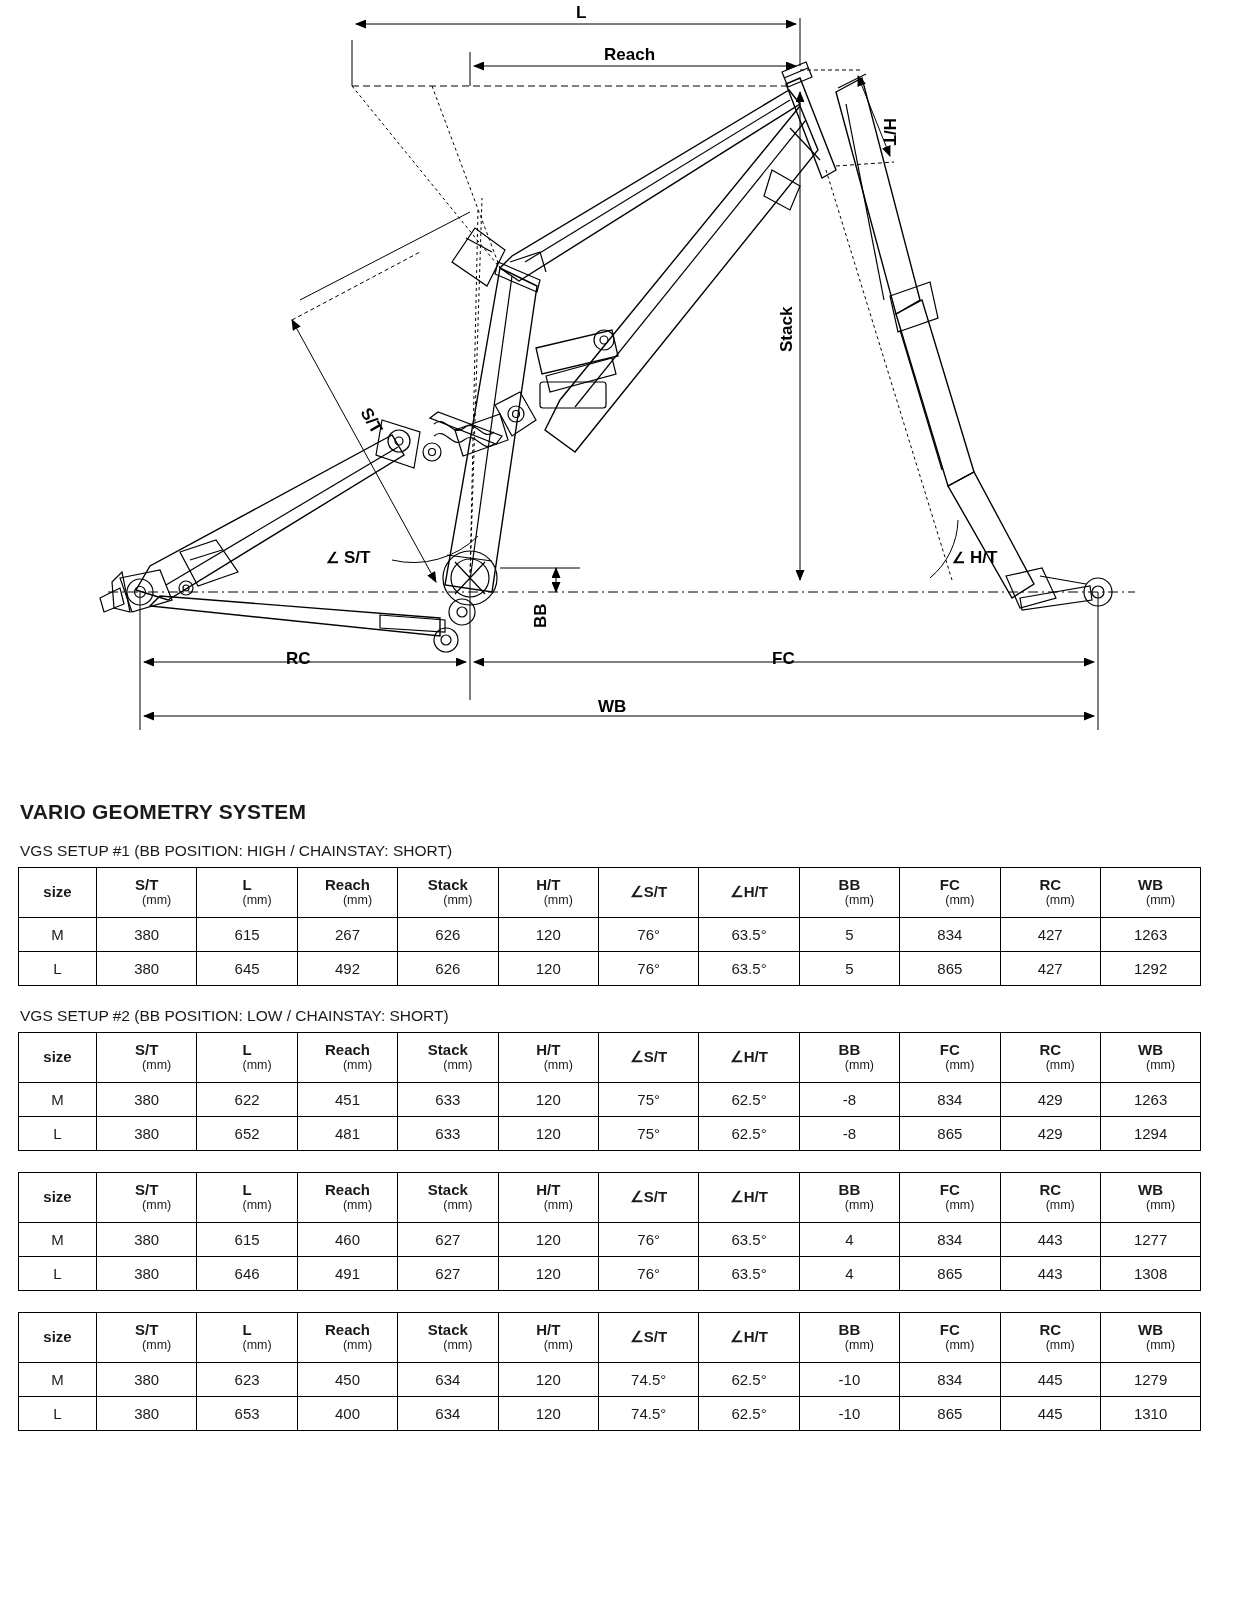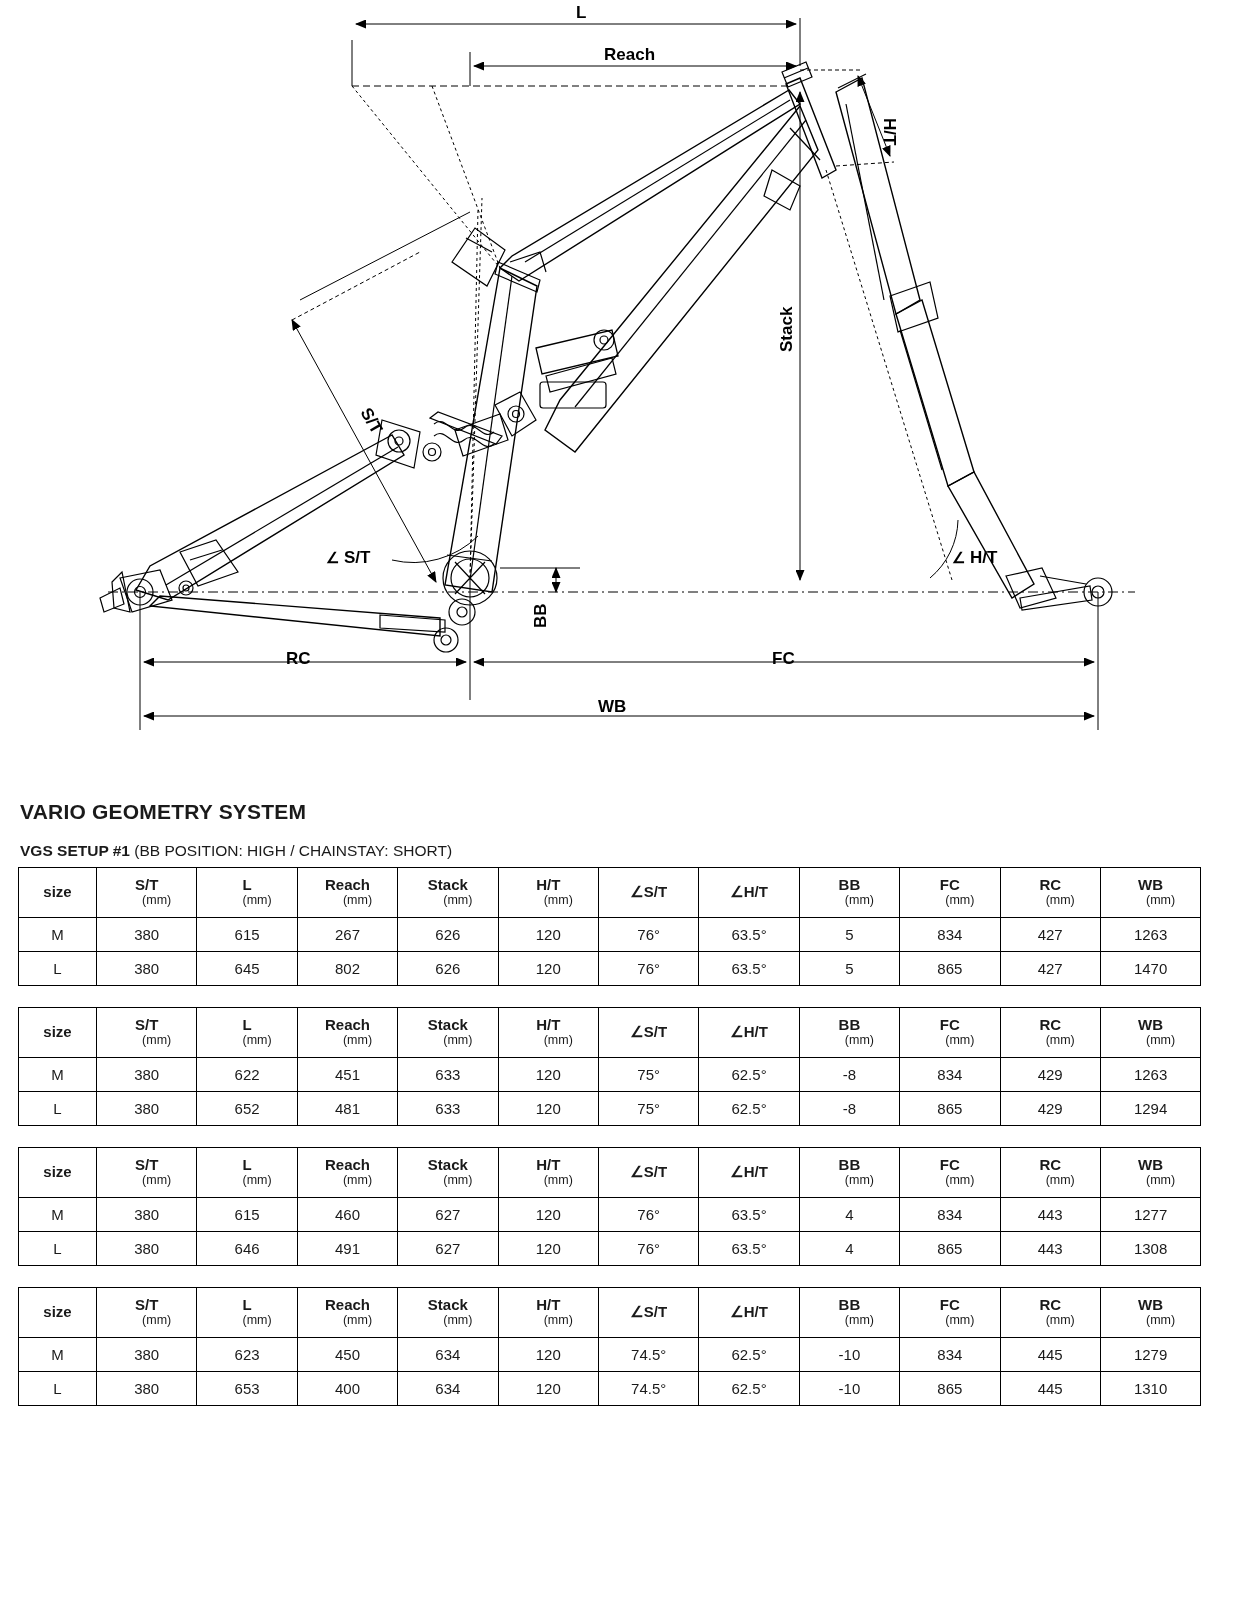--- a/index.html
+++ b/index.html
@@ -34,21 +34,21 @@
     font-size: 21px;
     font-weight: bold;
     letter-spacing: .2px;
     margin: 22px 0 18px 2px;
   }
   .setup-title {
     font-size: 15.5px;
     margin: 0 0 7px 2px;
     font-weight: normal;
   }
-  .setup-title b { font-weight: bold; }
+  .setup-title b { font-weight: normal; }
 
   table.geo {
     border-collapse: collapse;
     width: 1182px;
     table-layout: fixed;
     margin-bottom: 21px;
   }
   table.geo th, table.geo td {
     border: 1.3px solid #000;
     text-align: center;
@@ -304,33 +304,37 @@
           <td>63.5°</td>
           <td>5</td>
           <td>834</td>
           <td>427</td>
           <td>1263</td>
         </tr>
         <tr>
           <td>L</td>
           <td>380</td>
           <td>645</td>
-          <td>802</td>
+          <td>492</td>
           <td>626</td>
           <td>120</td>
           <td>76°</td>
           <td>63.5°</td>
           <td>5</td>
           <td>865</td>
           <td>427</td>
-          <td>1470</td>
+          <td>1292</td>
         </tr>
       </tbody>
     </table>
 
+    <div class="setup-title">
+      <b>VGS SETUP #2</b>
+      <span>(BB POSITION: LOW / CHAINSTAY: SHORT)</span>
+    </div>
     <table class="geo">
       <colgroup>
         <col class="c-size">
           <col class="c-std">
           <col class="c-std">
           <col class="c-std">
           <col class="c-std">
           <col class="c-std">
         <col class="c-ang">
           <col class="c-ang">

